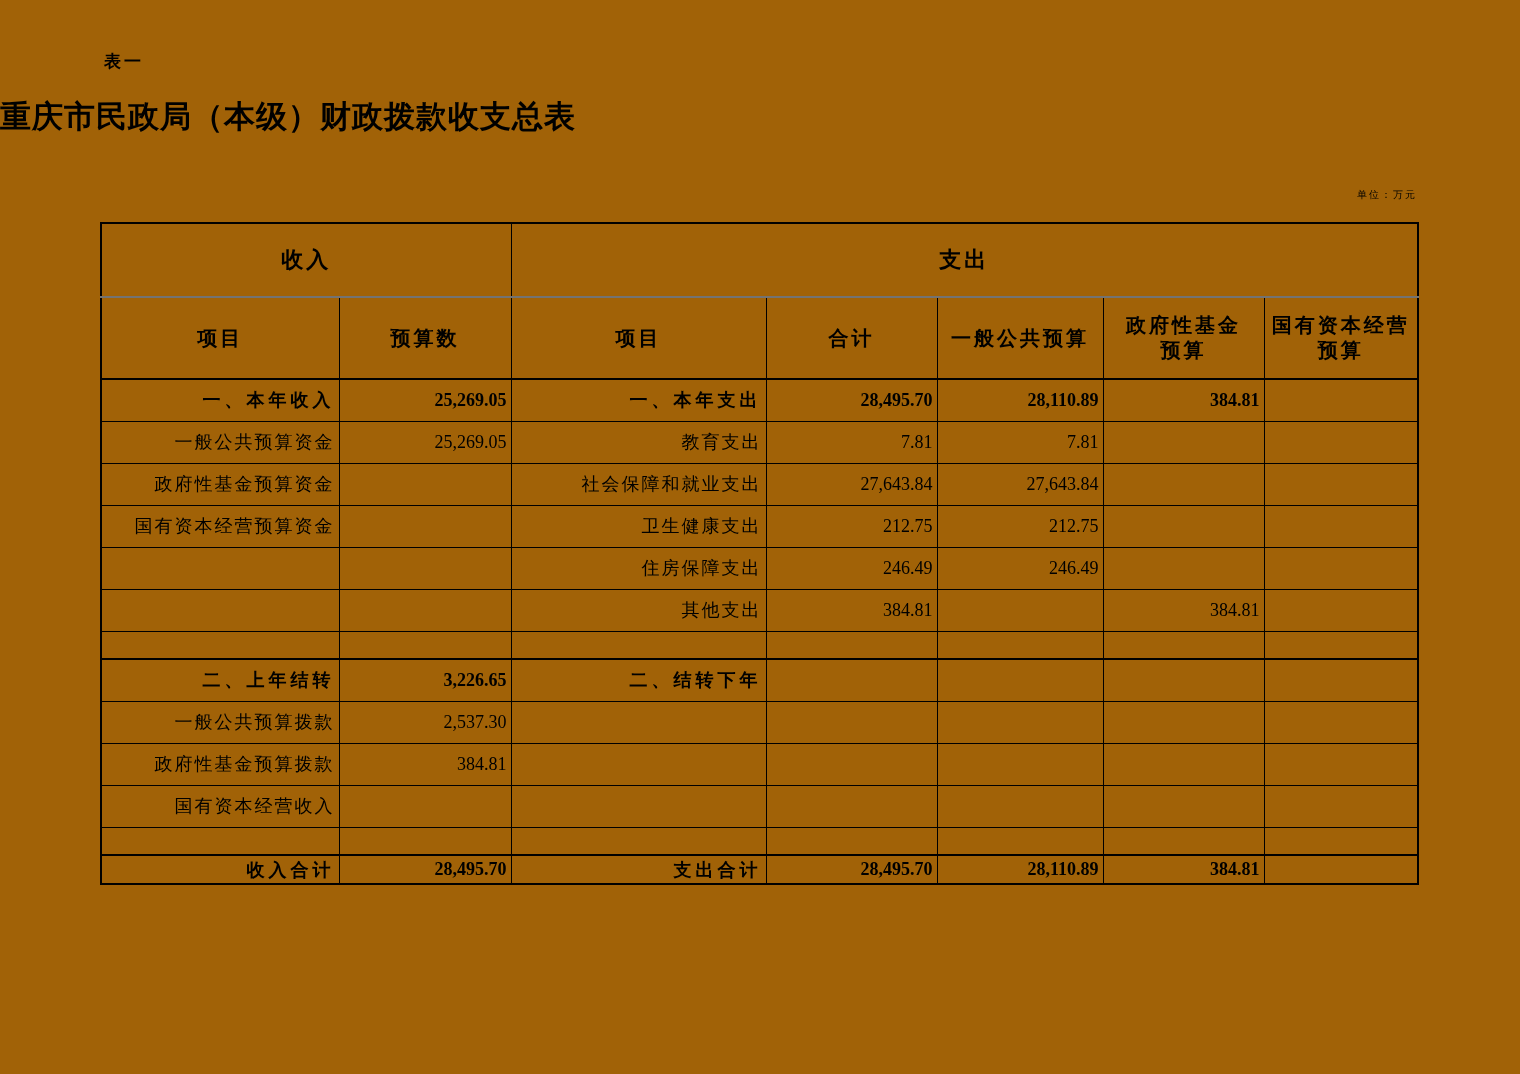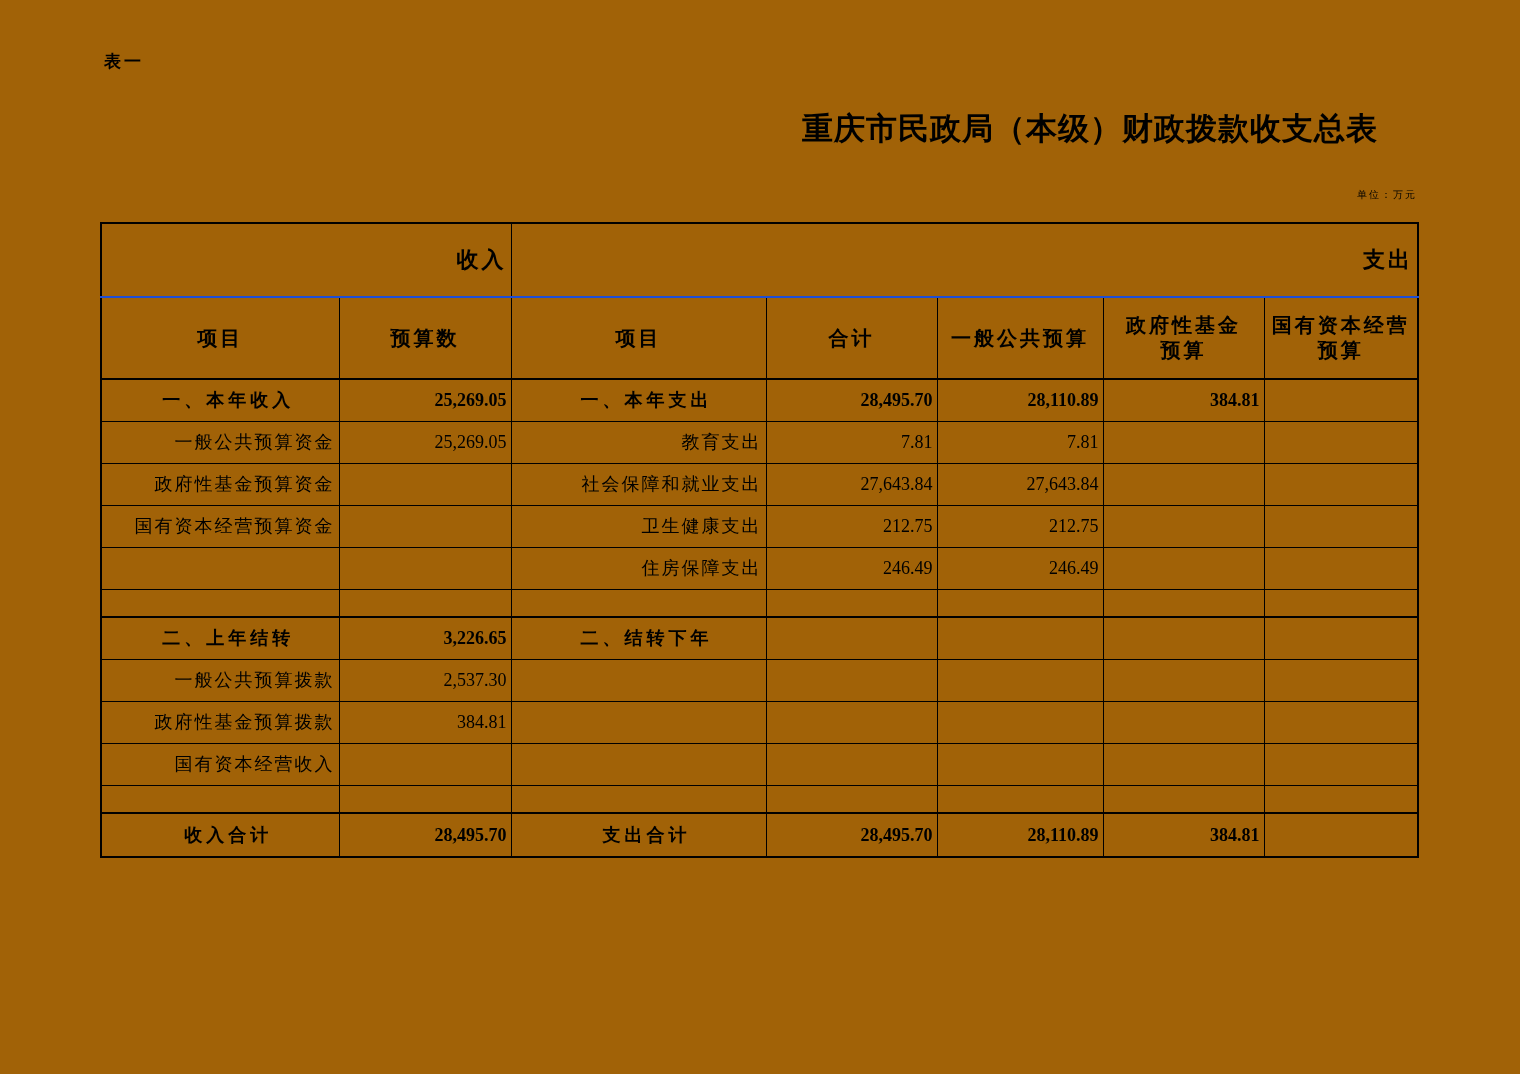--- a/index.html
+++ b/index.html
@@ -22,24 +22,24 @@
     position: absolute;
     left: 104px;
     top: 50px;
     font-size: 17px;
     font-weight: bold;
     letter-spacing: 3px;
   }
   .doc-title {
     position: absolute;
     left: 0;
-    top: 108px;
+    top: 96px;
     width: 1378px;
     margin: 0;
-    text-align: right;
+    text-align: left;
     font-size: 31px;
     font-weight: bold;
     letter-spacing: 1px;
   }
   .unit-note {
     position: absolute;
     right: 103px;
     top: 188px;
     font-size: 10px;
     letter-spacing: 2px;
@@ -58,42 +58,42 @@
     border: 1px solid #000;
     padding: 0 4px;
     box-sizing: border-box;
     overflow: hidden;
     vertical-align: middle;
   }
   tr.group-header-row th {
     height: 74px;
     font-size: 22px;
     font-weight: bold;
-    text-align: right;
+    text-align: center;
     letter-spacing: 3px;
-    border-bottom: 2px solid #1d4ed8;
+    border-bottom: 2px solid #737373;
   }
   tr.col-header-row th {
     height: 82px;
     font-size: 20px;
     font-weight: bold;
     text-align: center;
     letter-spacing: 3px;
     white-space: pre-line;
     line-height: 1.25;
     border-bottom: 2px solid #000;
   }
   tr.row-section td, tr.row-detail td { height: 42px; font-size: 18px; }
   tr.row-spacer td { height: 28px; }
-  tr.row-total td { height: 44px; font-size: 18px; }
+  tr.row-total td { height: 29px; font-size: 18px; }
   tr.row-section td, tr.row-total td { font-weight: bold; }
   tr.heavy-top td { border-top: 2px solid #000; margin-top: 28px; }
   td.label-cell { text-align: right; padding-left: 8px; letter-spacing: 2px; }
   tr.row-section td.label-cell,
-  tr.row-total td.label-cell { text-align: center; padding-left: 20px; letter-spacing: 4px; }
+  tr.row-total td.label-cell { text-align: right; padding-left: 20px; letter-spacing: 4px; }
   td.num-cell { text-align: right; padding-right: 4px; letter-spacing: 0; }
 </style>
 </head>
 <body>
 
 <div class="page">
 
   <div class="table-tag">表一</div>
 
   <h1 class="doc-title">重庆市民政局（本级）财政拨款收支总表</h1>
@@ -166,20 +166,29 @@
         </tr>
         <tr class="row-detail">
           <td class="label-cell"></td>
           <td class="num-cell"></td>
           <td class="label-cell">住房保障支出</td>
           <td class="num-cell">246.49</td>
           <td class="num-cell">246.49</td>
           <td class="num-cell"></td>
           <td class="num-cell"></td>
         </tr>
+        <tr class="row-detail">
+          <td class="label-cell"></td>
+          <td class="num-cell"></td>
+          <td class="label-cell">其他支出</td>
+          <td class="num-cell">384.81</td>
+          <td class="num-cell"></td>
+          <td class="num-cell">384.81</td>
+          <td class="num-cell"></td>
+        </tr>
         <tr class="row-spacer">
           <td class="label-cell"></td>
           <td class="num-cell"></td>
           <td class="label-cell"></td>
           <td class="num-cell"></td>
           <td class="num-cell"></td>
           <td class="num-cell"></td>
           <td class="num-cell"></td>
         </tr>
         <tr class="row-section heavy-top">

